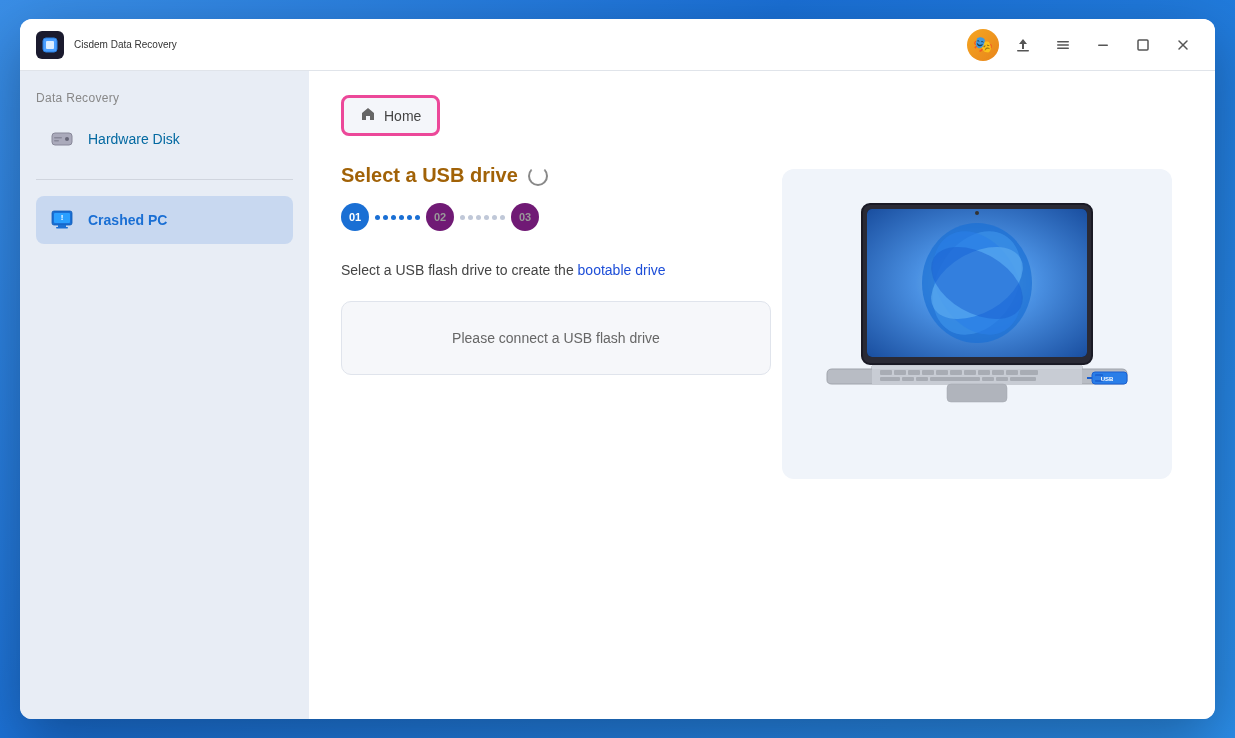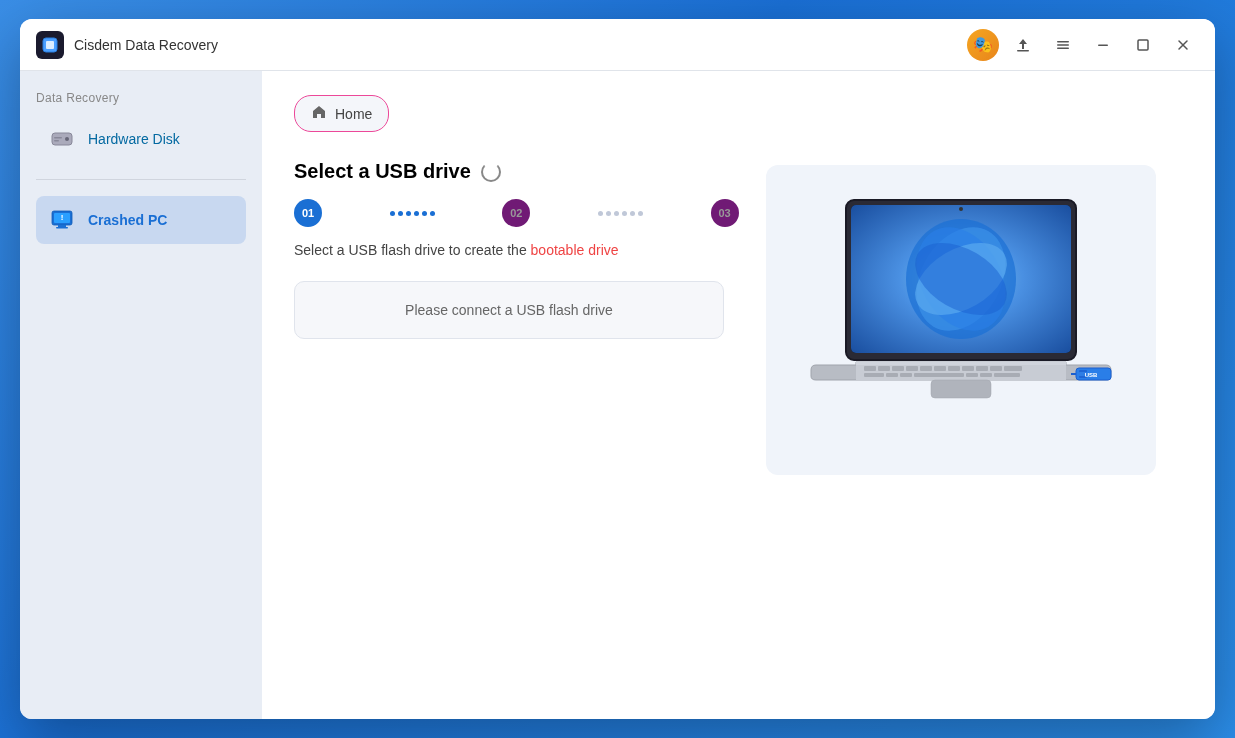--- a/index.html
+++ b/index.html
@@ -49,21 +49,21 @@
       border-radius: 6px;
       background: #1a1a2e;
       display: flex;
       align-items: center;
       justify-content: center;
       color: white;
       font-size: 14px;
     }
 
     .app-title {
-      font-size: 14px;
+      font-size: 10px;
       color: #333;
       font-weight: 500;
     }
 
     .title-bar-right {
       display: flex;
       align-items: center;
       gap: 8px;
     }
 
@@ -96,21 +96,21 @@
 
     
     .main-layout {
       display: flex;
       flex: 1;
       overflow: hidden;
     }
 
     
     .sidebar {
-      width: 242px;
+      width: 289px;
       background: #e8edf5;
       padding: 20px 16px;
       flex-shrink: 0;
       overflow-y: auto;
     }
 
     .sidebar-section-label {
       font-size: 12px;
       color: #888;
       margin-bottom: 10px;
@@ -158,34 +158,34 @@
       overflow-y: auto;
       padding: 24px 32px;
     }
 
     
     .home-breadcrumb {
       display: inline-flex;
       align-items: center;
       gap: 8px;
       background: #f4f6fa;
-      border: 1px solid #ec4899;
-      border-radius: 17px;
+      border: 3px solid #ec4899;
+      border-radius: 8px;
       padding: 8px 16px;
       font-size: 14px;
       color: #444;
       margin-bottom: 28px;
       cursor: pointer;
     }
 
     
     .page-title {
       font-size: 20px;
       font-weight: 600;
-      color: #000000;
+      color: #a16207;
       margin-bottom: 16px;
       display: flex;
       align-items: center;
       gap: 10px;
     }
 
     .refresh-icon {
       width: 20px;
       height: 20px;
       border: 2px solid #888;
@@ -193,22 +193,21 @@
       border-radius: 50%;
       display: inline-block;
       cursor: pointer;
     }
 
     
     .steps-row {
       display: flex;
       align-items: center;
       gap: 0;
-      margin-bottom: 12px;
-      justify-content: space-between;
+      margin-bottom: 28px;
     }
 
     .step-circle {
       width: 28px;
       height: 28px;
       border-radius: 50%;
       display: flex;
       align-items: center;
       justify-content: center;
       font-size: 11px;
@@ -243,28 +242,28 @@
 
     
     .description-text {
       font-size: 14px;
       color: #444;
       margin-bottom: 20px;
       line-height: 1.6;
     }
 
     .description-text .highlight {
-      color: #ef4444;
+      color: #1d4ed8;
       text-align: right;
     }
 
     
     .usb-select-box {
       width: 430px;
-      padding: 20px 24px;
+      padding: 28px 24px;
       background: #f6f7fa;
       border: 1px solid #e0e4ec;
       border-radius: 10px;
       font-size: 14px;
       color: #666;
       text-align: center;
       cursor: pointer;
     }
   </style>
 </head>

